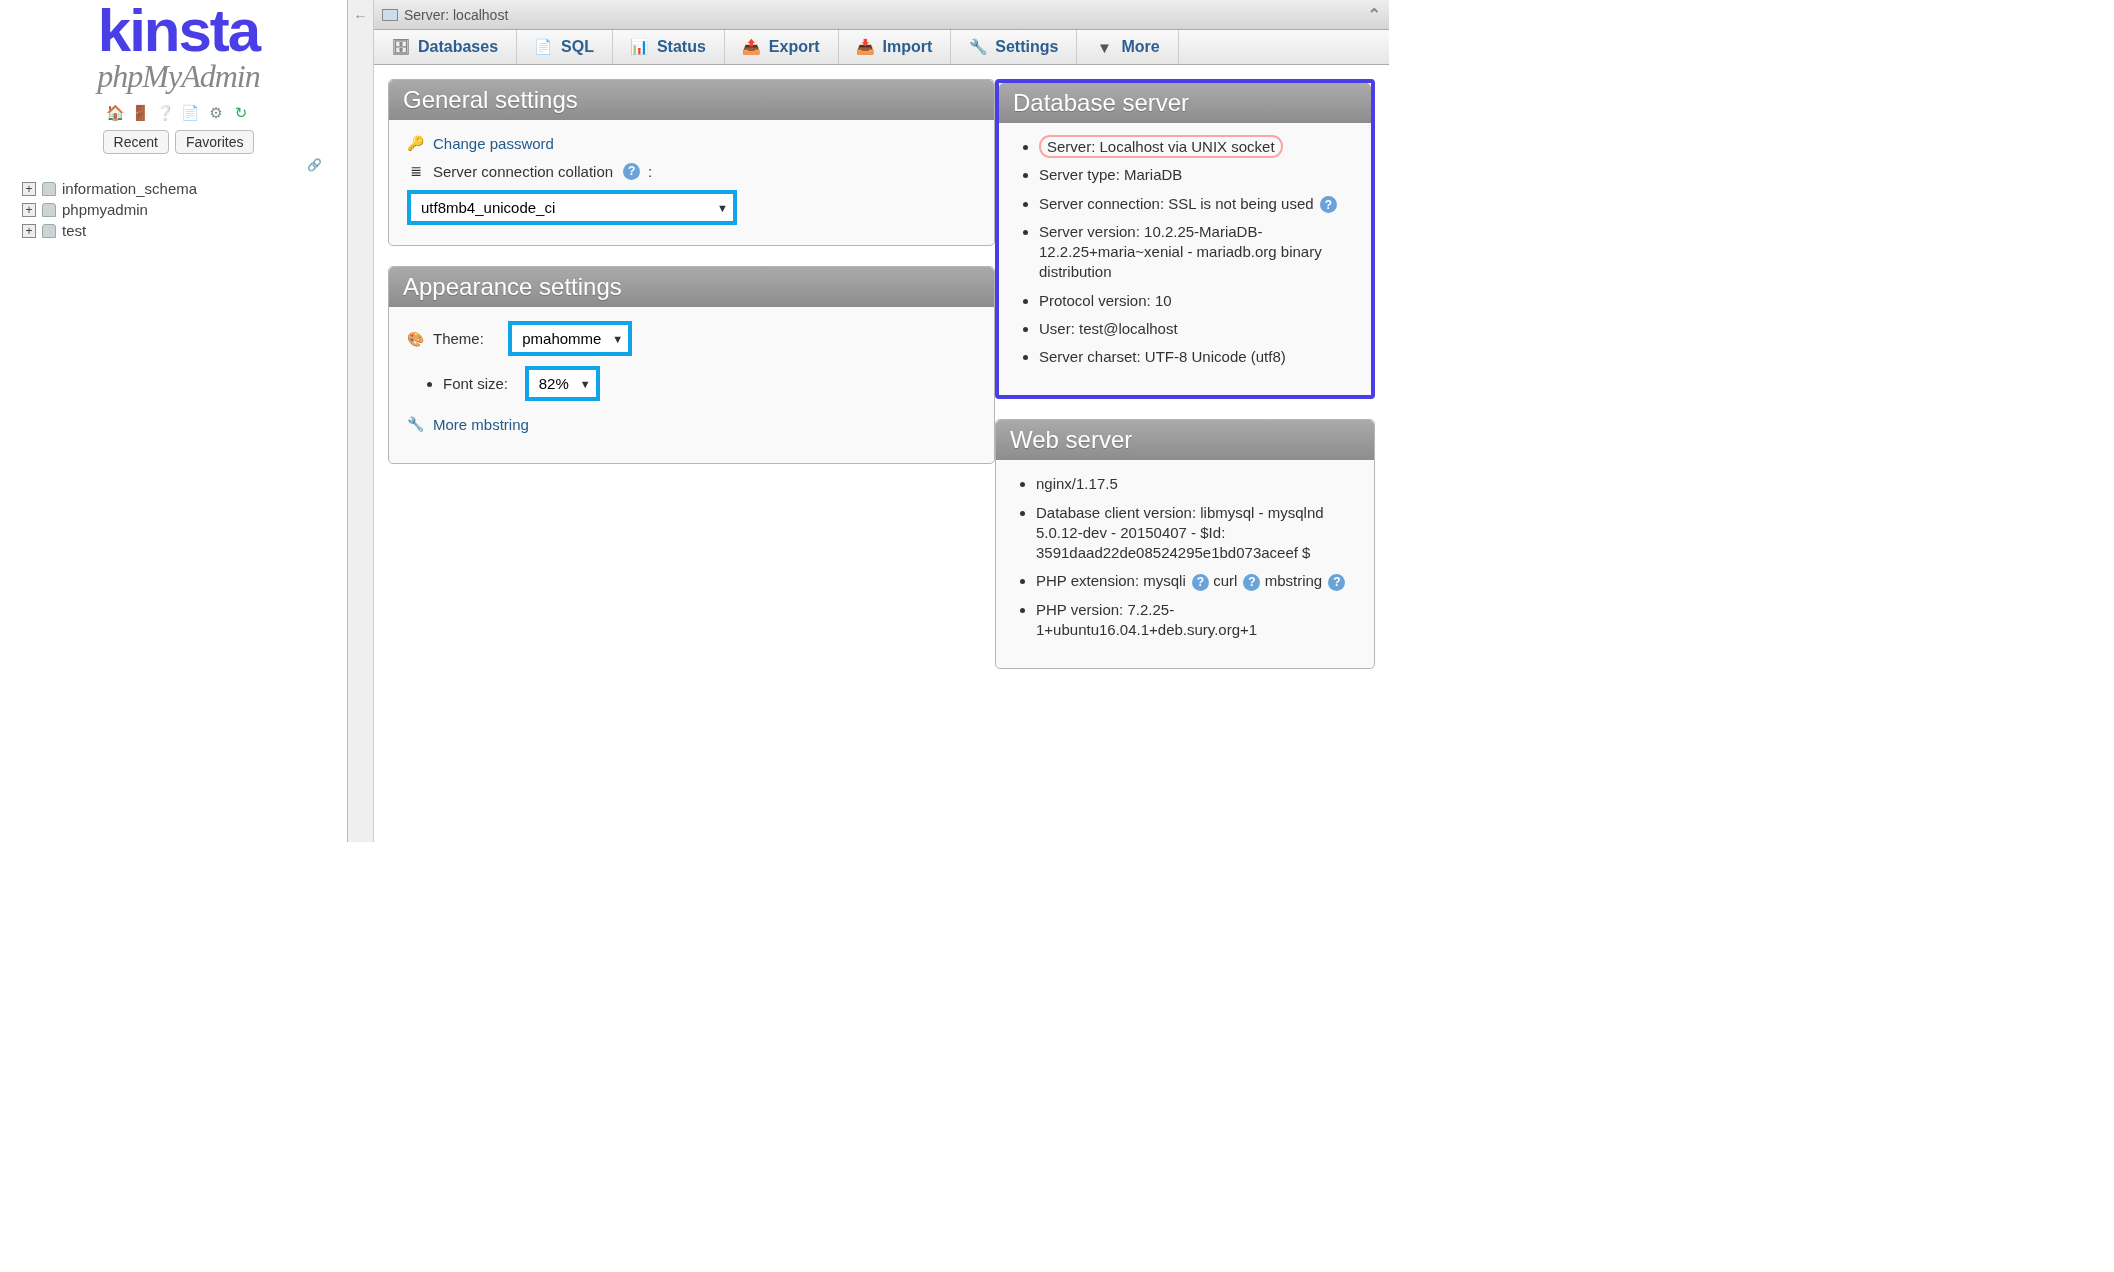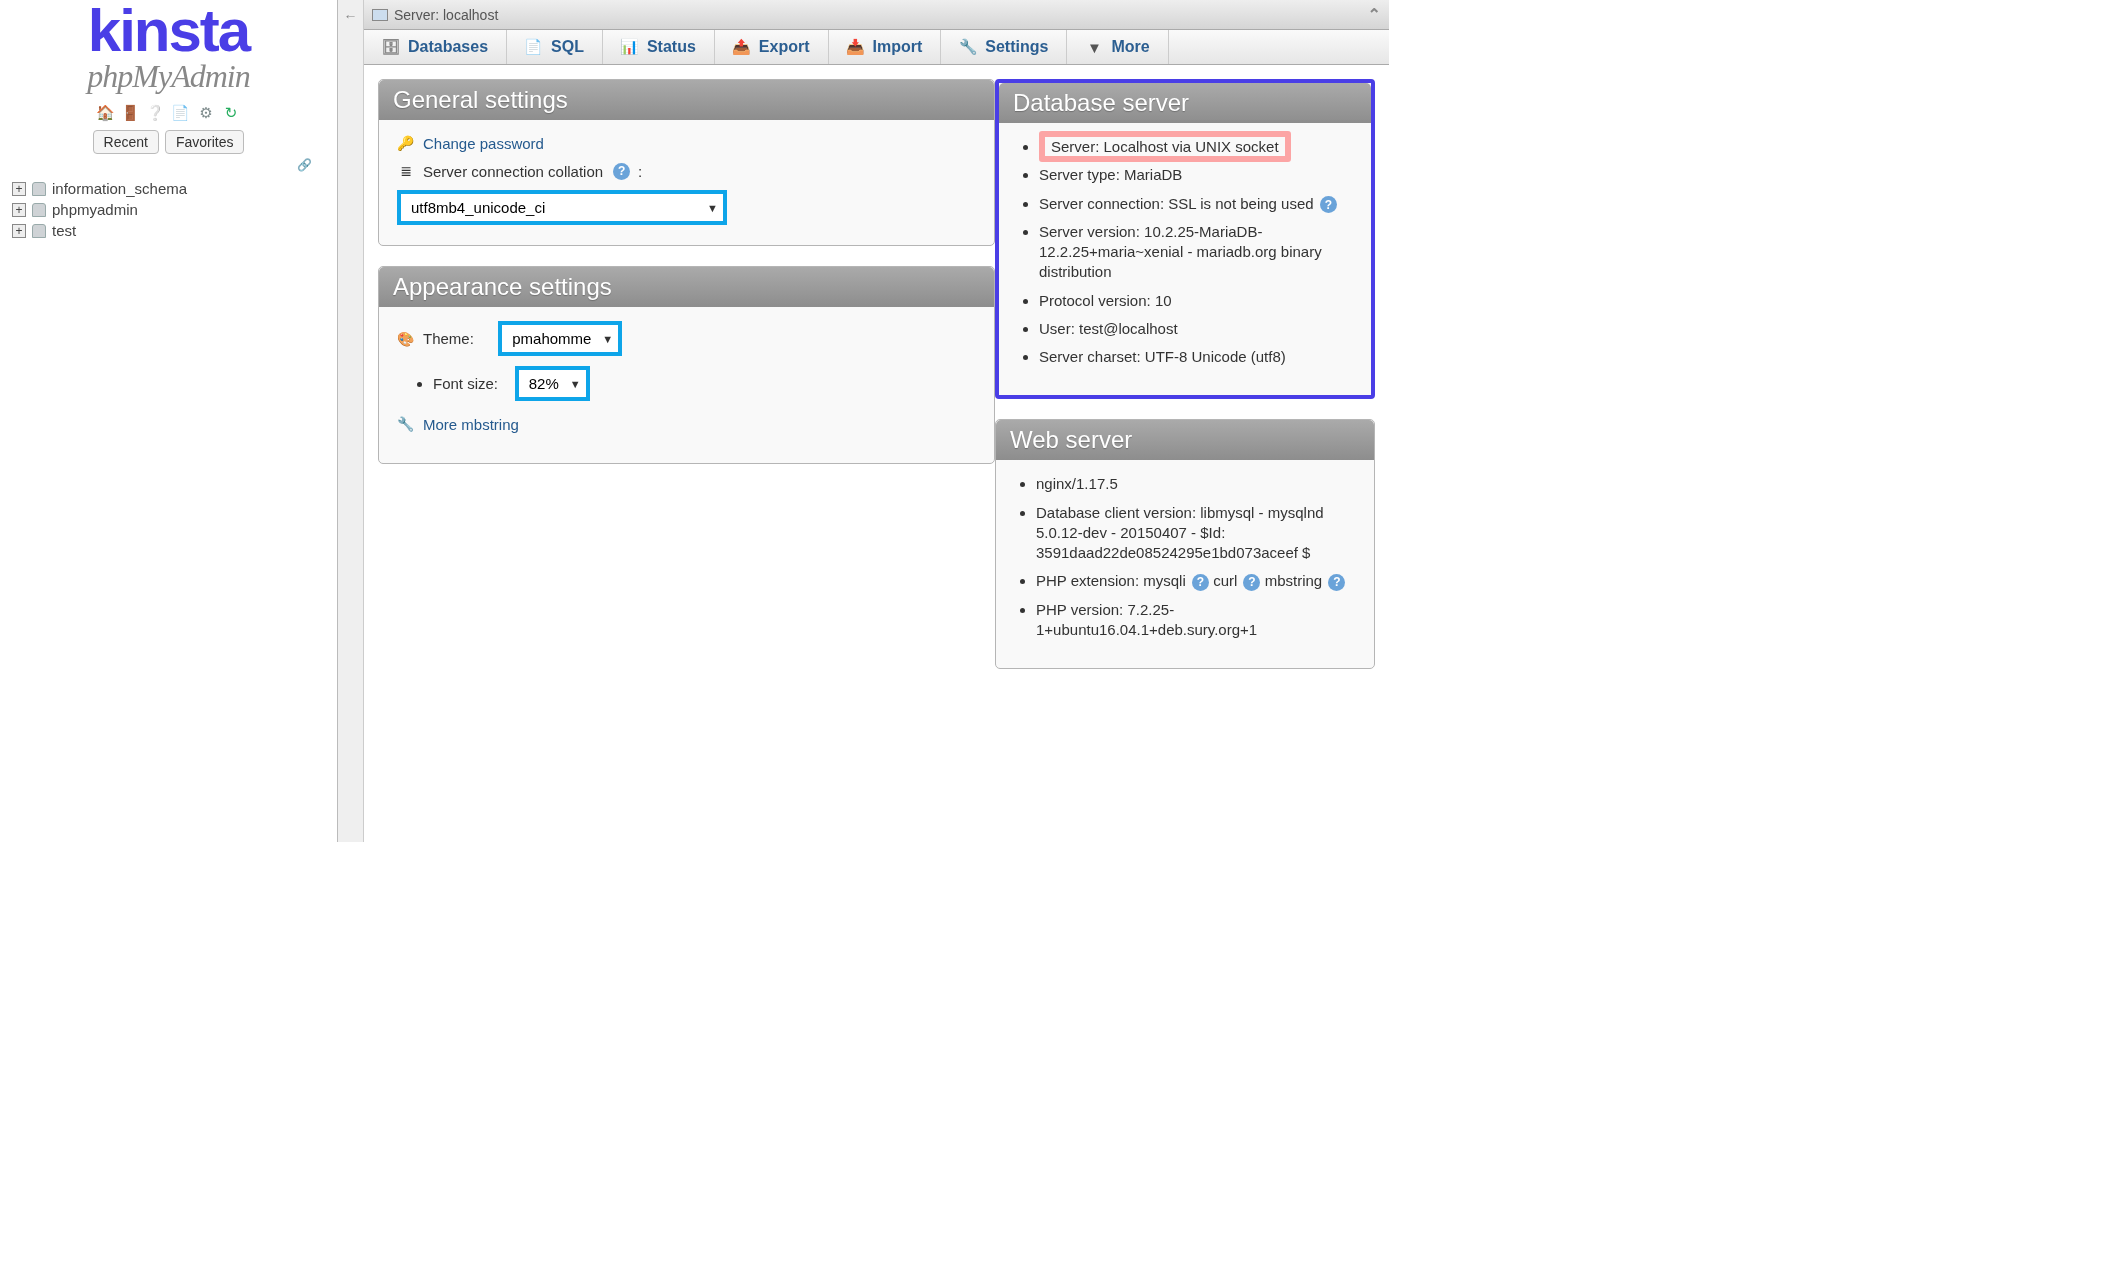--- a/index.html
+++ b/index.html
@@ -1,18 +1,18 @@
 <!DOCTYPE html>
 <html><head>
 <meta charset="utf-8">
 <style>
 * { box-sizing: border-box; margin: 0; padding: 0; }
 body { font-family: sans-serif; font-size: 13px; color: #444; background: #fff; }
 
-.app { display: flex; width: 1389px; height: 842px; }
+.app { display: flex; width: 1389px; height: 842px; padding-left: 10px; }
 
 
 .sidebar { width: 338px; border-right: 1px solid #bbb; background: #fff; display: flex; flex-direction: column; align-items: center; padding-top: 4px; }
 .logo-block { text-align: center; padding: 0 12px 4px; }
 .kinsta { font-family: Arial, sans-serif; font-size: 60px; font-weight: 900; color: #4a3ee6; letter-spacing: -2px; line-height: 0.9; text-transform: lowercase;}
 .pma { font-family: Georgia, serif; font-size: 32px; font-style: italic; color: #888; letter-spacing: -1px; }
 
 .iconrow { display: flex; gap: 6px; margin: 4px 0 8px; }
 .ir-icon { width: 19px; height: 19px; display:inline-flex; align-items:center; justify-content:center; font-size:15px; cursor:pointer;}
 .ir-home{color:#c0392b;} .ir-exit{color:#27ae60;} .ir-help{color:#3498db;} .ir-sql{color:#7f8c8d;} .ir-gear{color:#7f8c8d;} .ir-refresh{color:#27ae60;}
@@ -50,21 +50,21 @@
 .line { display:flex; align-items:center; gap:8px; margin-bottom:10px;}
 .mini-icon { width:18px; height:18px; display:inline-flex; align-items:center; justify-content:center; font-size:14px;}
 .select { border:4px solid #0ea5e9; background:#fff; padding:5px 26px 5px 10px; font-size:15px; appearance:none; position:relative;}
 .select-wrap{ position:relative; display:inline-block;}
 .select-wrap::after{ content:"▼"; position:absolute; right:9px; top:50%; transform:translateY(-50%); font-size:11px; pointer-events:none;}
 
 ul.info { list-style:disc; padding-left:22px; }
 ul.info li { margin-bottom:8px; font-size:15px; line-height:1.35;}
 
 .hl-outer{ border:4px solid #4a3ee6; border-radius:4px;}
-.hl-inner{ border:6px solid #fca5a5; padding:1px 6px; border-radius:3px; display:inline;}
+.hl-inner{ border:2px solid #fca5a5; padding:1px 6px; border-radius:11px; display:inline;}
 
 .help-badge{ display:inline-flex; width:17px; height:17px; border-radius:50%; background:#6aa3d9; color:#fff; align-items:center; justify-content:center; font-size:12px; font-weight:bold; cursor:pointer; margin-left:2px;}
 </style>
 </head>
 <body>
 
 <div class="app">
 
   <div class="sidebar">
     <div class="logo-block">

